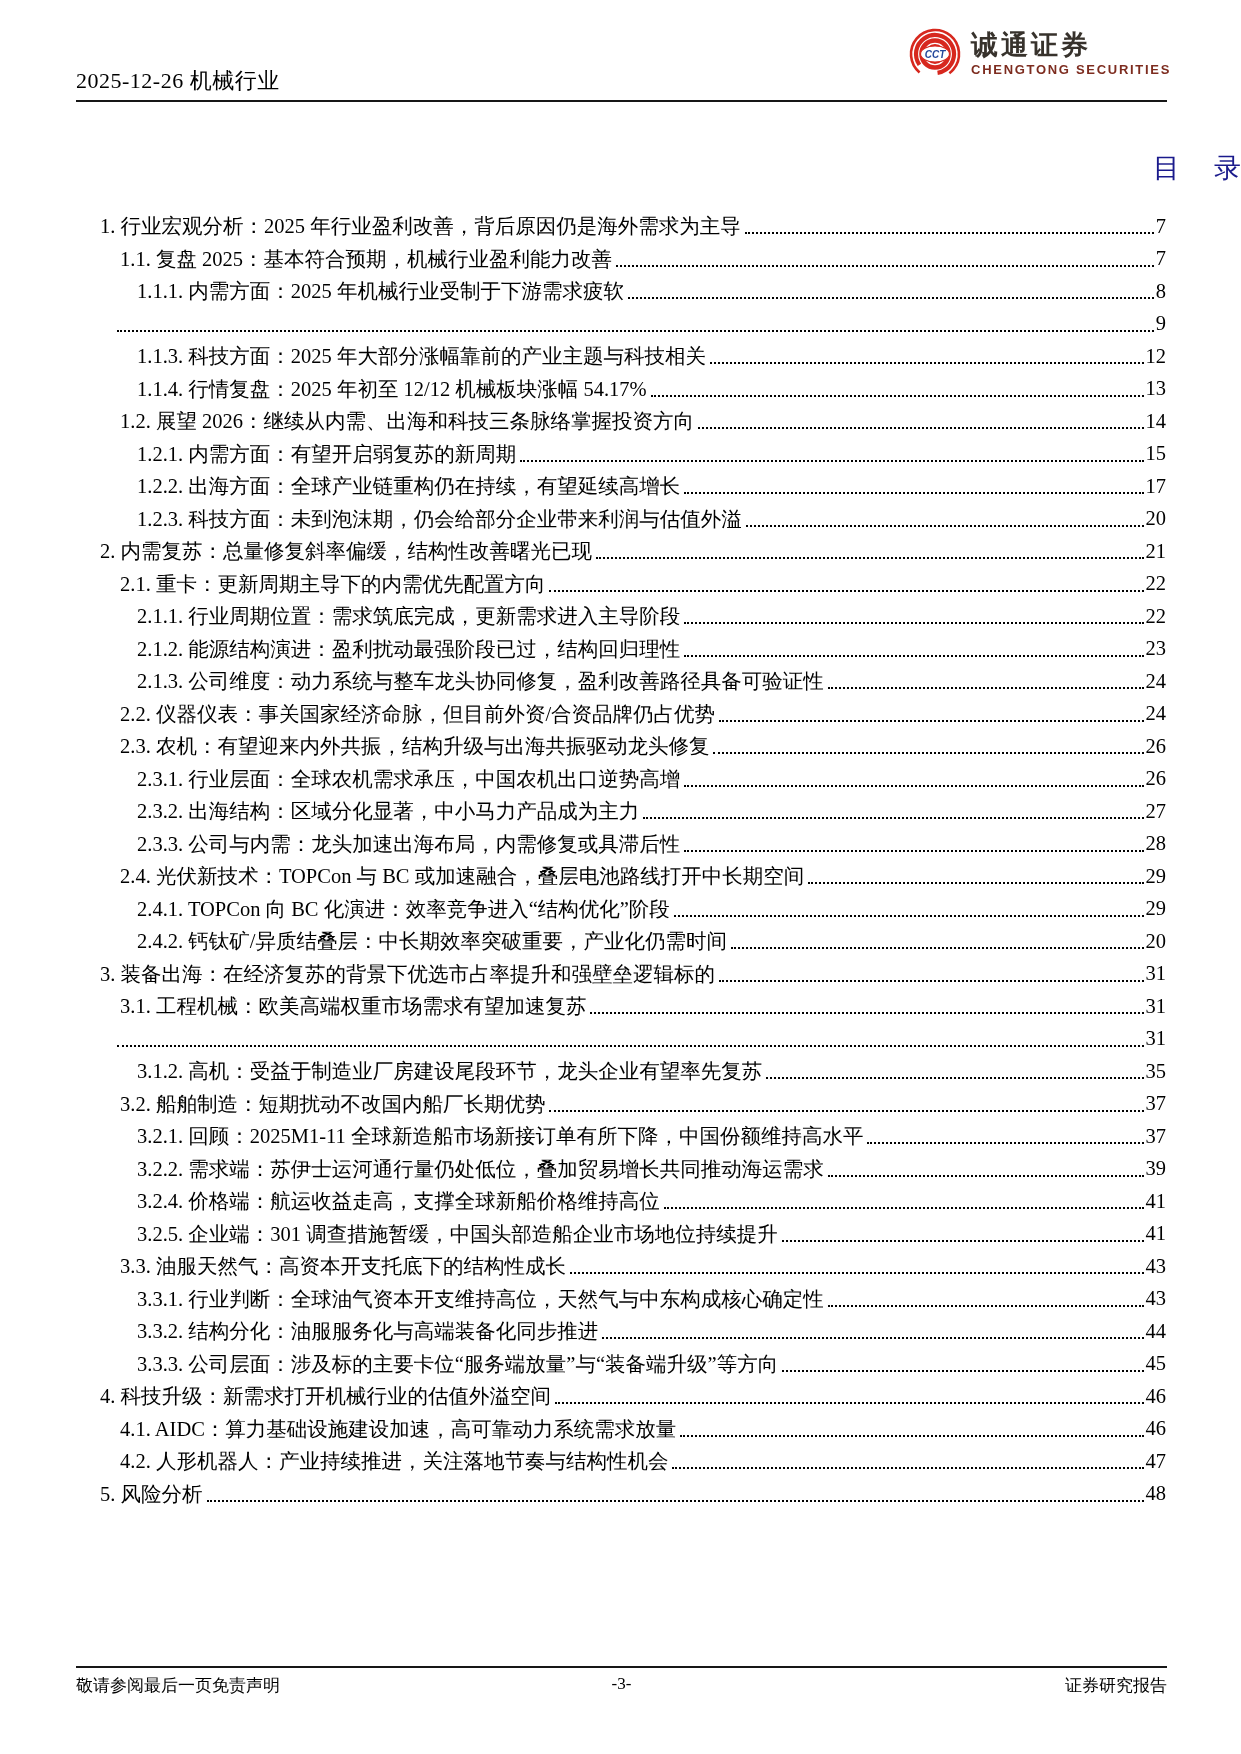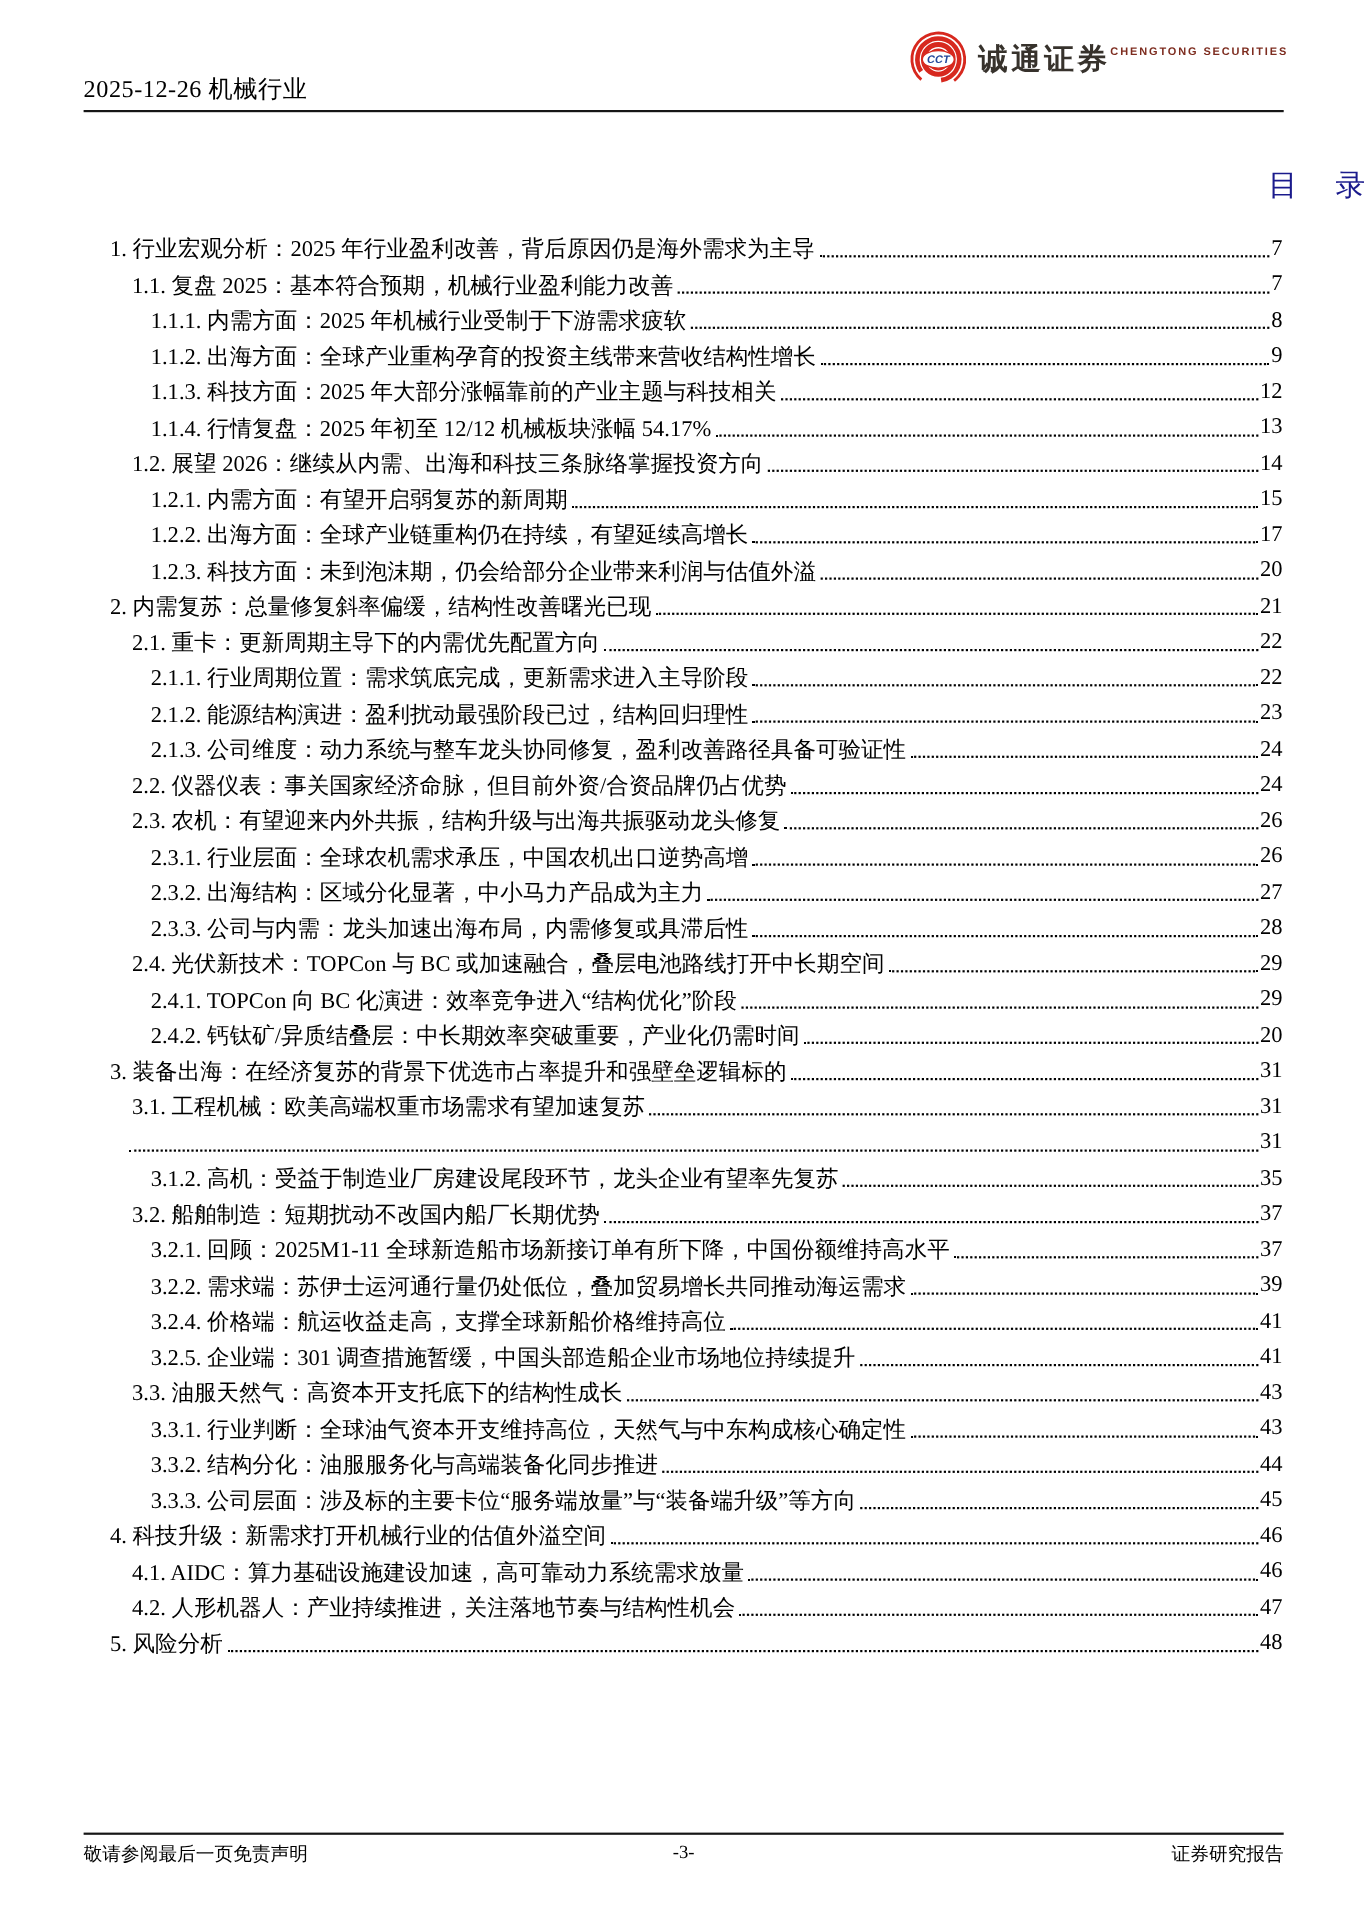--- a/index.html
+++ b/index.html
@@ -7,23 +7,23 @@
   .page {
     width:1241px; height:1754px; background:#fff; position:relative; margin:0 auto;
     font-family:"Liberation Serif","DejaVu Serif",serif; color:#000; overflow:hidden;
   }
   .header {
     position:absolute; left:76px; right:70px; top:40px; height:60px;
     display:flex; justify-content:space-between; align-items:flex-end;
   }
   .header-left { font-size:22px; letter-spacing:0.5px; padding-bottom:4px; white-space:nowrap; }
   .logo { display:flex; align-items:center; gap:9px; padding-bottom:18px; }
-  .logo-text { display:flex; flex-direction:row;justify-content:space-between; }
+  .logo-text { display:flex; flex-direction:column;justify-content:space-between; }
   .logo-cn { font-size:27px; font-weight:bold; color:#37322c; letter-spacing:3px; line-height:1.05; }
-  .logo-en { font-size:10px; font-weight:bold; color:#7d2c1f; letter-spacing:1.7px; margin-top:2px;
+  .logo-en { font-size:13px; font-weight:bold; color:#7d2c1f; letter-spacing:1.7px; margin-top:2px;
              font-family:"Liberation Sans","DejaVu Sans",sans-serif; white-space:nowrap; }
   .rule-top { position:absolute; left:76px; right:74px; top:100px; border-top:2px solid #161616; }
   .toc-title {
     position:absolute; top:152px; left:0; width:100%; text-align:right;
     font-size:27px; font-weight:normal; color:#1a1a8c; line-height:1.2;
   }
   .toc-title .t2 { margin-left:34px; }
   .toc { position:absolute; left:76px; top:210px; width:1090px; }
   .toc-row { display:flex; align-items:center; height:32.5px; font-size:20.5px; }
   .toc-row .label { white-space:nowrap;margin-left:24px; }
@@ -80,21 +80,20 @@
       <span class="label">1.1. 复盘 2025：基本符合预期，机械行业盈利能力改善</span>
       <span class="dots"></span>
       <span class="page-num">7</span>
     </div>
       <div class="toc-row level-3">
       <span class="label">1.1.1. 内需方面：2025 年机械行业受制于下游需求疲软</span>
       <span class="dots"></span>
       <span class="page-num">8</span>
     </div>
       <div class="toc-row level-3">
-      <span class="label">1.1.2. 出海方面：全球产业重构孕育的投资主线带来营收结构性增长</span>
       <span class="dots"></span>
       <span class="page-num">9</span>
     </div>
       <div class="toc-row level-3">
       <span class="label">1.1.3. 科技方面：2025 年大部分涨幅靠前的产业主题与科技相关</span>
       <span class="dots"></span>
       <span class="page-num">12</span>
     </div>
       <div class="toc-row level-3">
       <span class="label">1.1.4. 行情复盘：2025 年初至 12/12 机械板块涨幅 54.17%</span>

